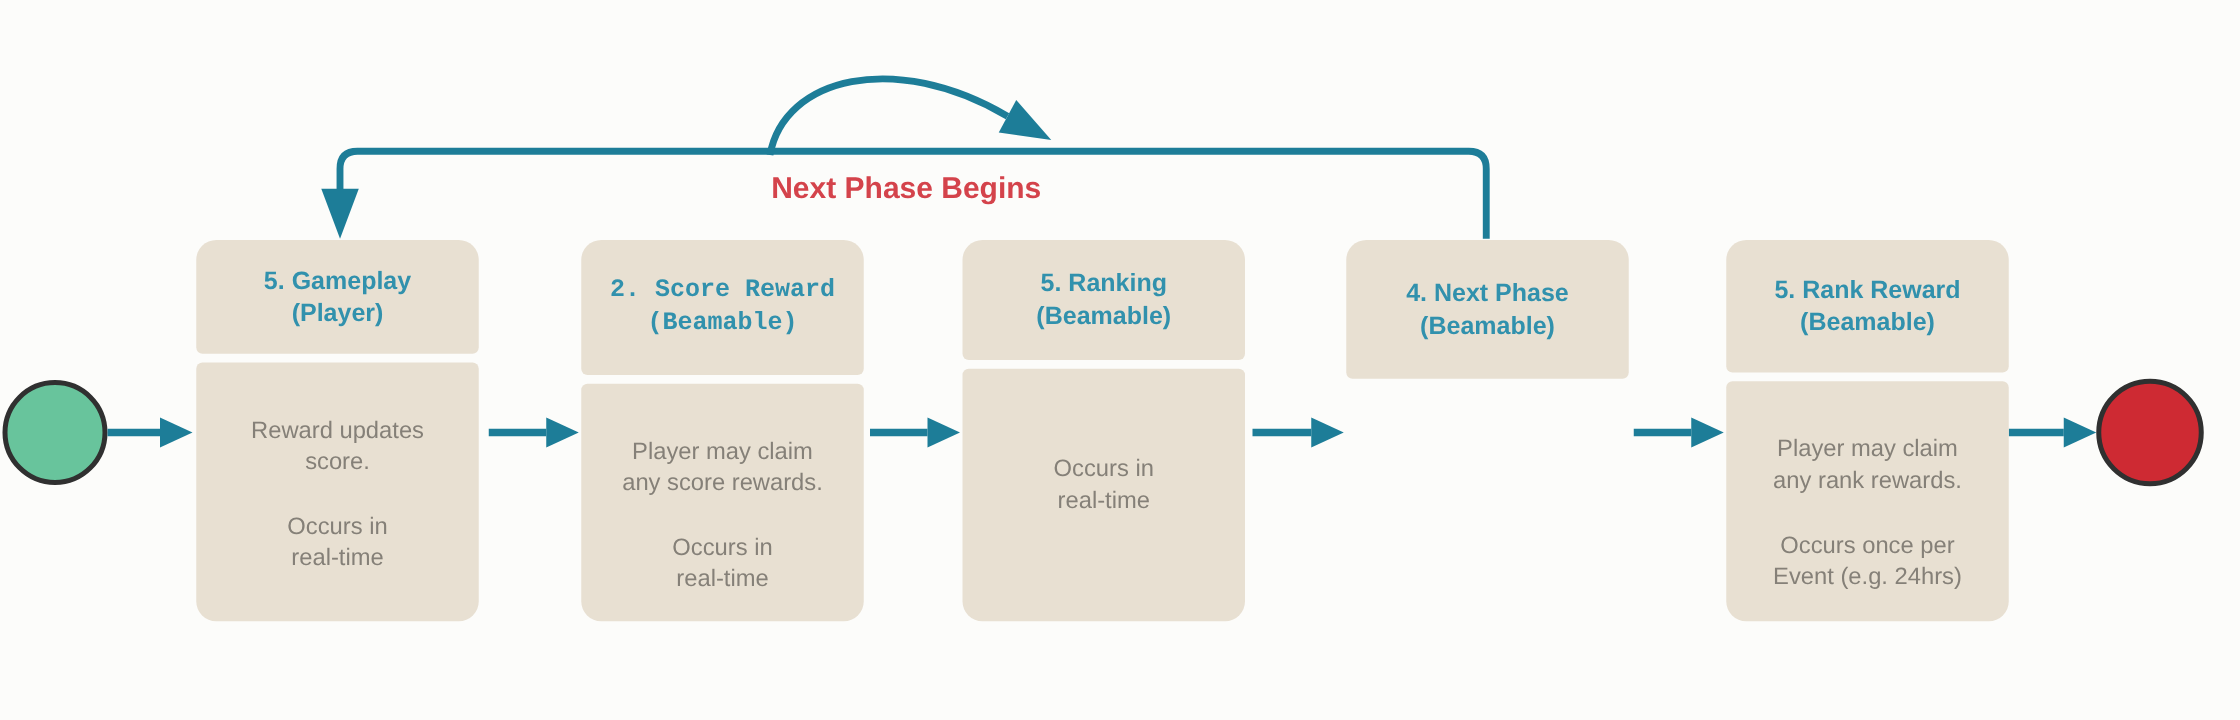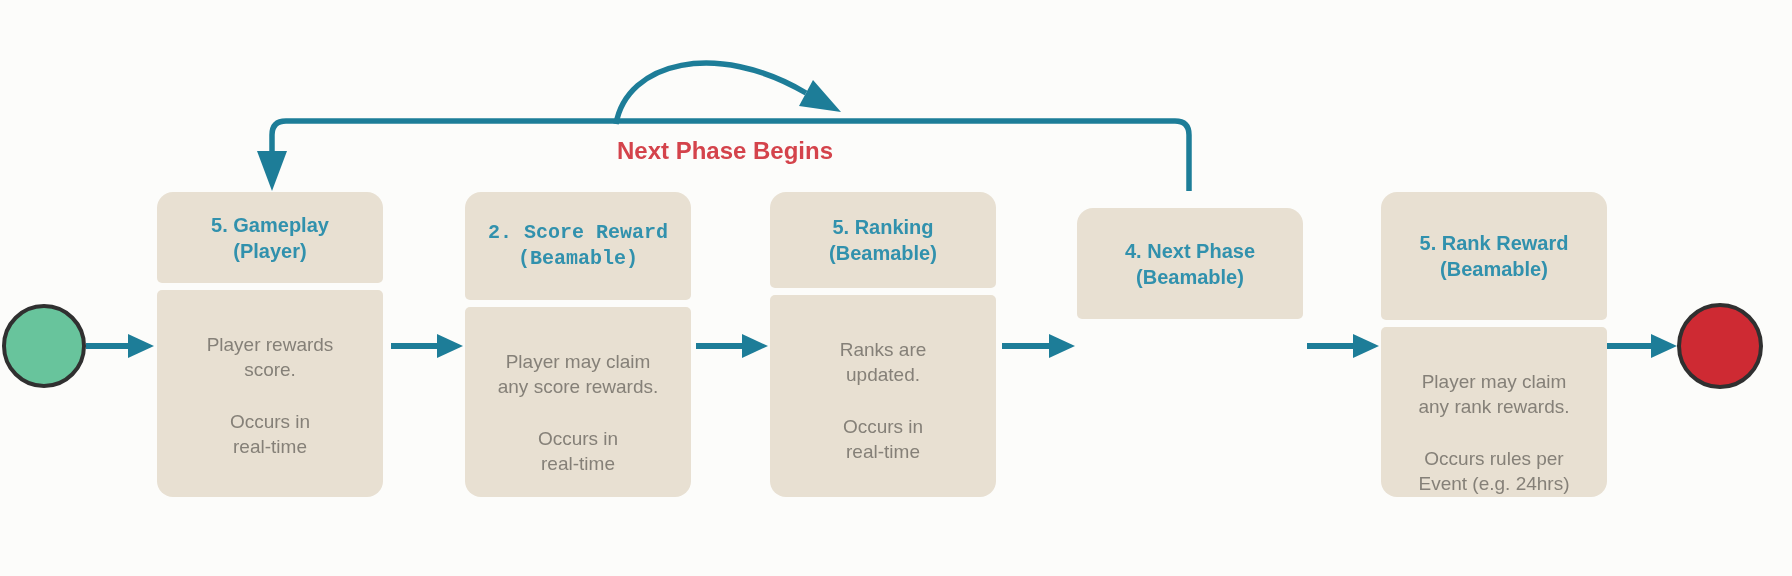--- a/index.html
+++ b/index.html
@@ -111,22 +111,22 @@
     line-height: 1.34;
     color: var(--body_text, #858078);
     white-space: pre-line;
   }
   .phase-timing { margin-top: 26px; }
 
   
   .box-1 { left: 157px; }  .box-1 .phase-header { height: 91px; }
   .box-2 { left: 465px; }  .box-2 .phase-header { height: 108px; font-family: Liberation Mono, monospace; }
   .box-3 { left: 770px; }  .box-3 .phase-header { height: 96px; }
-  .box-4 { left: 1077px; } .box-4 .phase-header { height: 111px; margin-top: 16px; }
-  .box-5 { left: 1381px; } .box-5 .phase-header { height: 128px; }
+  .box-4 { left: 1077px; } .box-4 .phase-header { height: 111px; }
+  .box-5 { left: 1381px; } .box-5 .phase-header { height: 106px; }
 
   .arrow-a { left: 86px;   width: 68px; }
   .arrow-b { left: 391px;  width: 72px; }
   .arrow-c { left: 696px;  width: 72px; }
   .arrow-d { left: 1002px; width: 73px; }
   .arrow-e { left: 1307px; width: 72px; }
   .arrow-f { left: 1607px; width: 70px; }
 </style>
 </head>
 <body>
@@ -168,21 +168,21 @@
     <div class="shaft"></div>
     <div class="head"></div>
   </div>
 
   <div class="phase-box box-1">
     <div class="phase-header">
       <div class="phase-title">5. Gameplay
 (Player)</div>
     </div>
     <div class="phase-body">
-      <div class="phase-desc">Player rewards
+      <div class="phase-desc">Reward updates
 score.</div>
       <div class="phase-timing">Occurs in
 real-time</div>
     </div>
   </div>
 
   <div class="phase-box box-2">
     <div class="phase-header">
       <div class="phase-title">2. Score Reward
 (Beamable)</div>
@@ -194,42 +194,40 @@
 real-time</div>
     </div>
   </div>
 
   <div class="phase-box box-3">
     <div class="phase-header">
       <div class="phase-title">5. Ranking
 (Beamable)</div>
     </div>
     <div class="phase-body">
-      <div class="phase-desc">Ranks are
-updated.</div>
       <div class="phase-timing">Occurs in
 real-time</div>
     </div>
   </div>
 
   <div class="phase-box box-4">
     <div class="phase-header">
       <div class="phase-title">4. Next Phase
 (Beamable)</div>
     </div>
   </div>
 
   <div class="phase-box box-5">
     <div class="phase-header">
       <div class="phase-title">5. Rank Reward
 (Beamable)</div>
     </div>
     <div class="phase-body">
       <div class="phase-desc">Player may claim
 any rank rewards.</div>
-      <div class="phase-timing">Occurs rules per
+      <div class="phase-timing">Occurs once per
 Event (e.g. 24hrs)</div>
     </div>
   </div>
 
   <div class="terminal-node end-node"></div>
 
 </div>
 
 </body></html>

